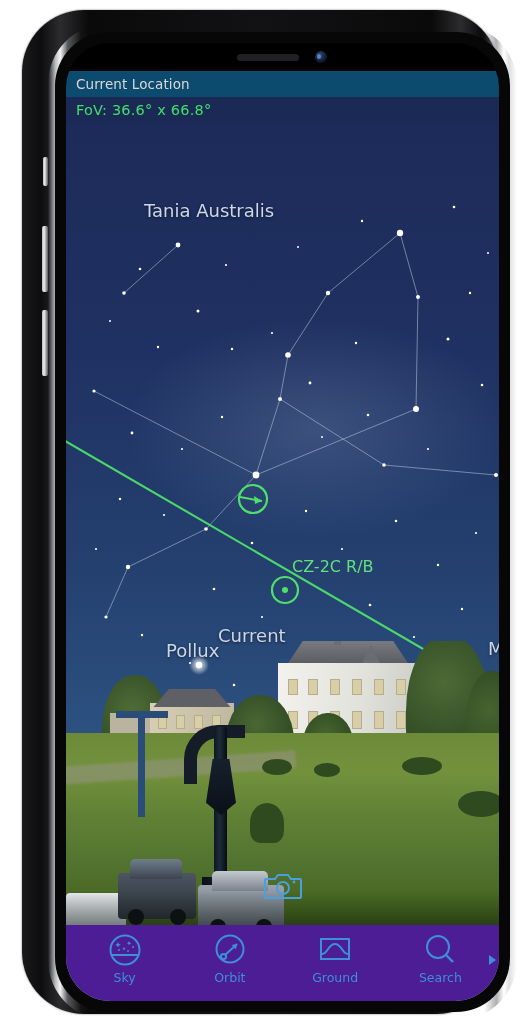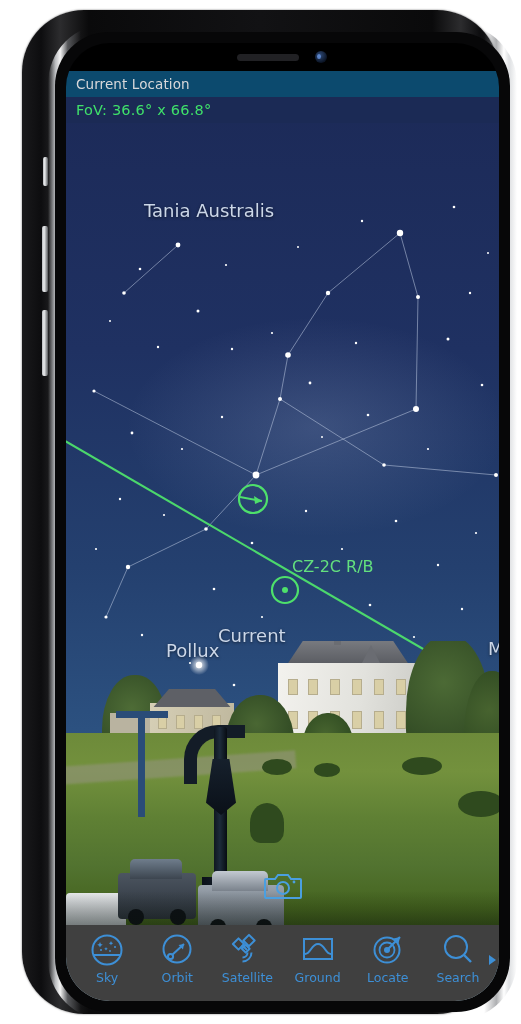--- a/index.html
+++ b/index.html
@@ -123,21 +123,21 @@
   .c3{left:0px;top:252px;width:60px;height:42px;background:linear-gradient(#e8eaec,#9ca3aa);}
   .wheel{position:absolute;bottom:-6px;width:16px;height:16px;border-radius:50%;background:#0d1116;}
   .lawn-shadow{position:absolute;left:0;top:250px;width:433px;height:56px;
     background:linear-gradient(rgba(10,20,8,0),rgba(8,16,6,.55));}
 
   .cam-btn{position:absolute;left:50%;transform:translateX(-50%);top:828px;z-index:30;
     width:38px;height:30px;}
 
   
   .toolbar{position:absolute;left:0;bottom:0;width:433px;height:76px;z-index:50;
-    background:#404040;display:flex;align-items:flex-start;justify-content:space-between;
+    background:#4c1d95;display:flex;align-items:flex-start;justify-content:space-between;
     padding:8px 6px 0 6px;box-sizing:border-box;}
   .tb-item{flex:1;display:flex;flex-direction:column;align-items:center;gap:3px;}
   .tb-item .lbl{color:#3d8fd6;font-size:12.5px;font-family:"DejaVu Sans",sans-serif;}
   .tb-arrow{position:absolute;right:3px;top:30px;width:0;height:0;
     border-left:7px solid #3d8fd6;border-top:5px solid transparent;border-bottom:5px solid transparent;}
 
   .lbl-sky{position:absolute;font-family:"DejaVu Sans",sans-serif;z-index:25;white-space:nowrap;}
   .lbl-star{color:#ccd7e8;font-size:18px;text-shadow:0 1px 3px rgba(0,0,0,.55);}
   .lbl-sat{color:#4ee06b;font-size:16.5px;font-weight:bold;letter-spacing:.3px;}
   .lbl-sat2{color:#63e07e;font-size:16px;}
@@ -393,53 +393,30 @@
         <div class="tb-item">
           <svg width="34" height="34" viewBox="0 0 34 34">
             <circle cx="17" cy="16" r="13.5" fill="none" stroke="#3d8fd6" stroke-width="2"></circle>
             <circle cx="10.5" cy="23.5" r="2.6" fill="none" stroke="#3d8fd6" stroke-width="2"></circle>
             <path d="M12.6 21.6 L24 11" stroke="#3d8fd6" stroke-width="2" fill="none"></path>
             <path d="M24 11 L18.5 12 L23 16.5 Z" fill="#3d8fd6"></path>
           </svg>
           <div class="lbl">Orbit</div>
         </div>
 
-        <div class="tb-item">
-          <svg width="34" height="34" viewBox="0 0 34 34">
-            <g fill="none" stroke="#3d8fd6" stroke-width="2" stroke-linejoin="round">
-              <rect x="4.5" y="7" width="8" height="8" transform="rotate(-45 8.5 11)"></rect>
-              <rect x="15" y="3.5" width="8" height="8" transform="rotate(-45 19 7.5)"></rect>
-              <path d="M12 12 l5 5"></path>
-              <rect x="13" y="13" width="5.5" height="5.5" transform="rotate(-45 15.75 15.75)"></rect>
-              <path d="M17.5 19.5 a5 5 0 0 1 -5 5"></path>
-              <path d="M21.5 23.5 a9 9 0 0 1 -9 9" transform="translate(0,-4)"></path>
-            </g>
-          </svg>
-          <div class="lbl">Satellite</div>
-        </div>
 
         <div class="tb-item">
           <svg width="34" height="34" viewBox="0 0 34 34">
             <rect x="3" y="6" width="28" height="20" fill="none" stroke="#3d8fd6" stroke-width="2"></rect>
             <path d="M4 21 C 10 21, 10 11, 17 11 C 24 11, 24 21, 30 21" fill="none" stroke="#3d8fd6" stroke-width="2"></path>
           </svg>
           <div class="lbl">Ground</div>
         </div>
 
 
-        <div class="tb-item">
-          <svg width="34" height="34" viewBox="0 0 34 34">
-            <circle cx="16" cy="17" r="12.5" fill="none" stroke="#3d8fd6" stroke-width="2"></circle>
-            <circle cx="16" cy="17" r="7.5" fill="none" stroke="#3d8fd6" stroke-width="1.8"></circle>
-            <circle cx="16" cy="17" r="3" fill="#3d8fd6"></circle>
-            <path d="M16 17 L29 4" stroke="#3d8fd6" stroke-width="2.2"></path>
-            <path d="M29 4 L22.5 5.5 L27.5 10.5 Z" fill="#3d8fd6"></path>
-          </svg>
-          <div class="lbl">Locate</div>
-        </div>
 
         <div class="tb-item">
           <svg width="34" height="34" viewBox="0 0 34 34">
             <circle cx="15" cy="14" r="11" fill="none" stroke="#3d8fd6" stroke-width="2"></circle>
             <path d="M23 22 L30 29" stroke="#3d8fd6" stroke-width="2.4"></path>
           </svg>
           <div class="lbl">Search</div>
         </div>
 
         <div class="tb-arrow"></div>

